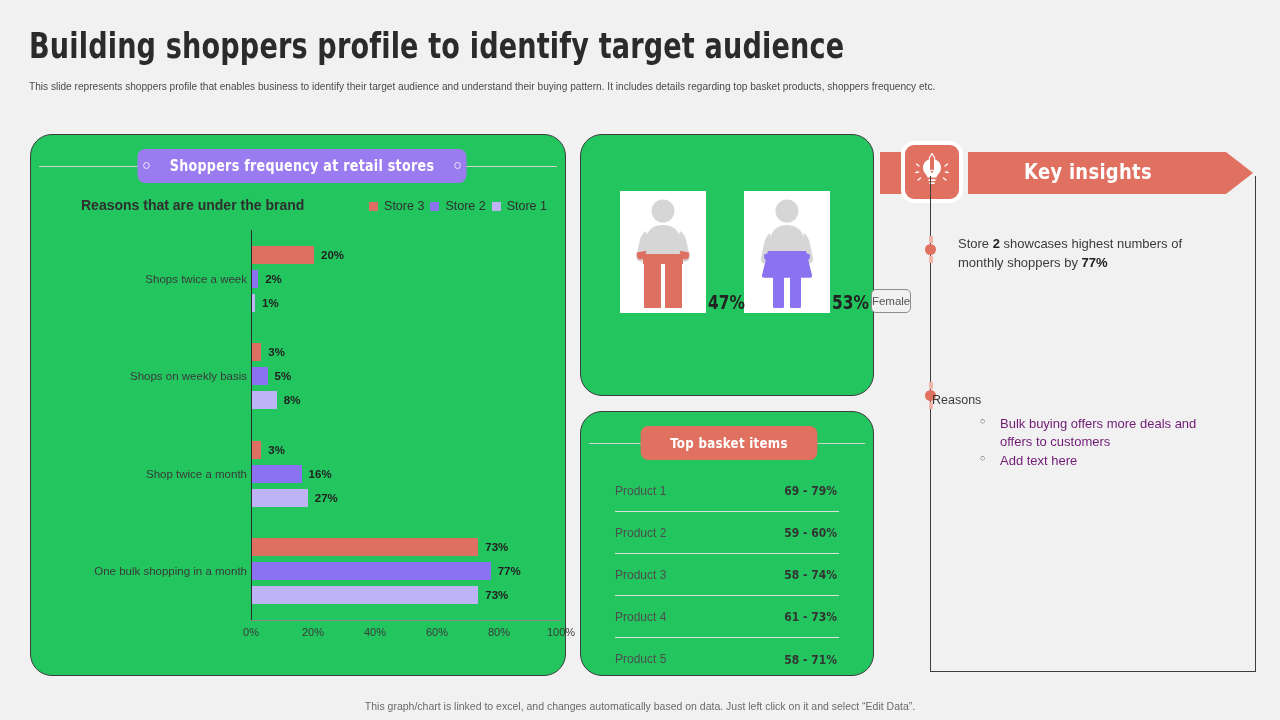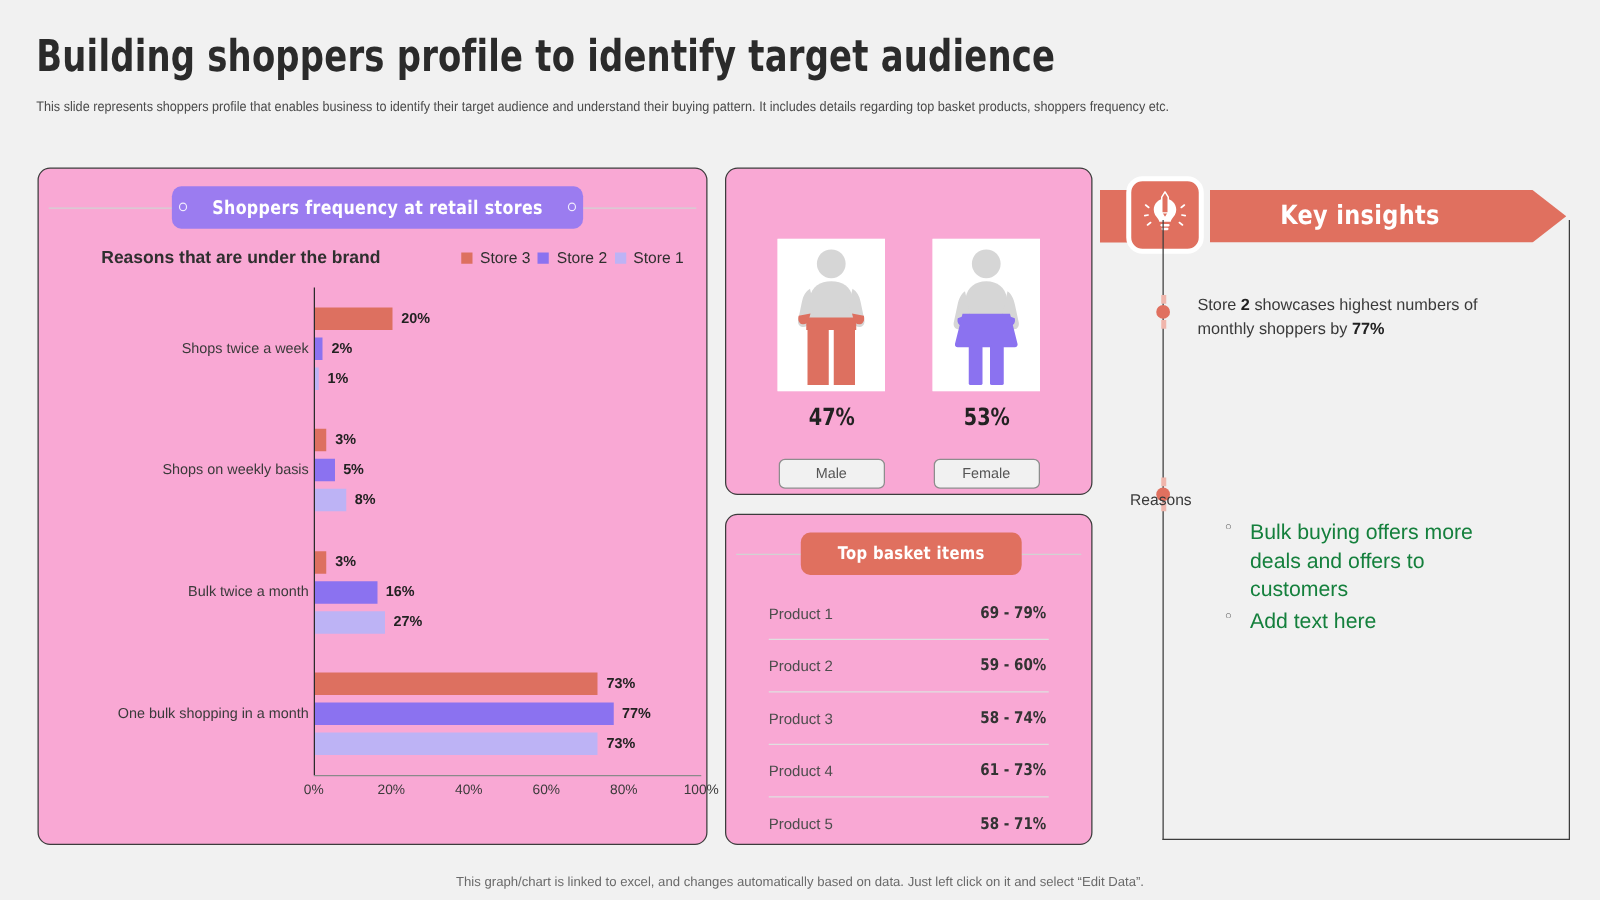--- a/index.html
+++ b/index.html
@@ -24,22 +24,22 @@
     font-size: 11px; color: #4a4a4a; white-space: nowrap;
     transform: scaleX(.92); transform-origin: left center;
   }
   .footnote {
     position: absolute; left: 0; top: 700px; width: 1280px;
     text-align: center; font-size: 10.5px; color: #6a6a6a;
   }
 
   
   .card {
-    position: absolute; background: #f9a8d4;
-    border: 1.3px solid #3c3c3c; border-radius: 10px;
+    position: absolute; background: #22c55e;
+    border: 1.3px solid #3c3c3c; border-radius: 22px;
   }
   #chart-card { left: 30px; top: 134px; width: 536px; height: 542px; }
   #gender-card { left: 580px; top: 134px; width: 294px; height: 262px; }
   #basket-card { left: 580px; top: 411px; width: 294px; height: 265px; }
 
   .pill-wrap { position: absolute; left: 0; top: 14px; width: 100%; height: 34px; }
   .pill-rule {
     position: absolute; left: 8px; right: 8px; top: 17px; height: 1px; background: #d2d2d2;
   }
   .pill {
@@ -81,21 +81,21 @@
     position: absolute; font-size: 11.5px; font-weight: 700; color: #222;
     transform: translateY(-50%); white-space: nowrap;
   }
   .xtick {
     position: absolute; top: 396px; font-size: 11px; color: #3a3a3a;
     transform: translateX(-50%); white-space: nowrap;
   }
 
   
   .gender-row { position: absolute; left: 0; top: 56px; width: 100%; display: flex; justify-content: center; gap: 34px; }
-  .g-col { width: 90px; display: flex; flex-direction: column; align-items: center; }
+  .g-col { width: 90px; display: flex; align-items: flex-end; }
   .g-fig { width: 86px; height: 122px; background: #fff; display: block; }
   .g-pct {
     margin-top: 10px; font-size: 19px; font-weight: 700; color: #222;
     font-family: "DejaVu Sans Condensed", "Liberation Sans Narrow", "Liberation Sans", sans-serif;
     transform: scaleX(.9);
   }
   .g-btn {
     margin-top: 22px; width: 85px; height: 24px; border: 1px solid #8d8d8d; border-radius: 5px;
     display: flex; align-items: center; justify-content: center;
     font-size: 11.5px; color: #555; background: #f1f1f1;
@@ -135,21 +135,21 @@
   .ki-dot::before, .ki-dot::after {
     content: ""; position: absolute; left: 3.5px; width: 4px; height: 7px; background: #f0b6ac;
   }
   .ki-dot::before { top: -8px; }
   .ki-dot::after { bottom: -8px; }
   .ki-text { position: absolute; font-size: 13px; color: #3a3a3a; line-height: 1.45; }
   .ki-text b { font-weight: 700; color: #222; }
   .ki-sub { position: absolute; font-size: 12.5px; color: #3a3a3a; }
   .ki-bullets { position: absolute; list-style: none; }
   .ki-bullets li {
-    position: relative; padding-left: 22px; font-size: 17px; color: #15803d;
+    position: relative; padding-left: 22px; font-size: 13px; color: #701a75;
     line-height: 1.35; margin-bottom: 2px;
   }
   .ki-bullets li::before {
     content: "\25CB"; position: absolute; left: 2px; top: 0; font-size: 9px; color: #555;
   }
 </style>
 </head>
 <body>
 
 <div class="slide">
@@ -182,21 +182,21 @@
             <span class="legend-sw" style="background: rgb(189, 179, 245);"></span>
             <span>Store 1</span>
           </div>
         </div>
     </div>
 
     <div class="plot">
       <div class="cat-col" id="cat-col">
           <div class="cat-label" style="top: 48.75px;">Shops twice a week</div>
           <div class="cat-label" style="top: 146.25px;">Shops on weekly basis</div>
-          <div class="cat-label" style="top: 243.75px;">Bulk twice a month</div>
+          <div class="cat-label" style="top: 243.75px;">Shop twice a month</div>
           <div class="cat-label" style="top: 341.25px;">One bulk shopping in a month</div>
         </div>
       <div class="bars-area">
         <div class="axis-line"></div>
         <div class="axis-base"></div>
         <div id="bars-host">
             <div class="bar" style="top: 15.75px; width: 62px; background: rgb(221, 112, 96);"></div>
             <div class="bar-val" style="left: 70px; top: 24.75px;">20%</div>
             <div class="bar" style="top: 39.75px; width: 6.2px; background: rgb(139, 114, 240);"></div>
             <div class="bar-val" style="left: 14.2px; top: 48.75px;">2%</div>
@@ -332,20 +332,20 @@
 
   <div class="ki-box"></div>
 
   <div class="ki-dot" style="top:244px;"></div>
   <div class="ki-dot" style="top:390px;"></div>
 
   <div class="ki-text" style="left:958px;top:235px;width:260px;">
     <span>Store </span><b>2</b><span> showcases highest numbers of monthly shoppers by </span><b>77%</b>
   </div>
 
-  <div class="ki-sub" style="left:904px;top:393px;">Reasons</div>
+  <div class="ki-sub" style="left:932px;top:393px;">Reasons</div>
   <ul class="ki-bullets" id="reasons-list" style="left:978px;top:415px;width:240px;">
       <li>Bulk buying offers more deals and offers to customers</li>
       <li>Add text here</li>
     </ul>
 
   <div class="footnote">This graph/chart is linked to excel, and changes automatically based on data. Just left click on it and select “Edit Data”.</div>
 </div>
 
 </body></html>

